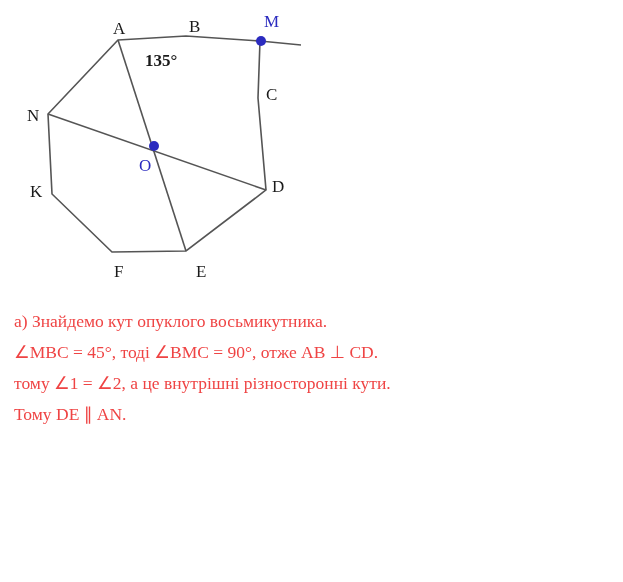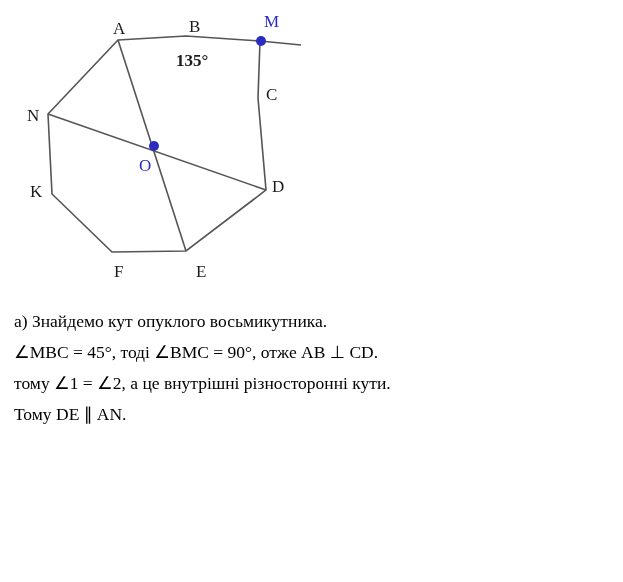--- a/index.html
+++ b/index.html
@@ -53,21 +53,21 @@
     position: absolute;
     left: 14px;
     top: 310px;
     width: 600px;
   }
   #text-block p {
     margin: 0 0 8px 0;
     font-family: "Liberation Serif", serif;
     font-size: 17.5px;
     line-height: 1.32;
-    color: #000000;
+    color: #ef4444;
   }
 </style>
 </head>
 <body>
 
 <div id="page">
 
   <div id="figure">
     <svg width="623" height="295" viewBox="0 0 623 295">
       <polygon points="118,40 186,36 260,41 258,98 266,190 186,251 112,252 52,194 48,114" fill="none" stroke="#555555" stroke-width="1.6"></polygon>
@@ -82,21 +82,21 @@
     <span class="lbl" style="left:189px; top:18px;">B</span>
     <span class="lbl lbl-blue" style="left:264px; top:13px;">M</span>
     <span class="lbl" style="left:266px; top:86px;">C</span>
     <span class="lbl" style="left:27px; top:107px;">N</span>
     <span class="lbl lbl-blue" style="left:139px; top:157px;">O</span>
     <span class="lbl" style="left:272px; top:178px;">D</span>
     <span class="lbl" style="left:30px; top:183px;">K</span>
     <span class="lbl" style="left:114px; top:263px;">F</span>
     <span class="lbl" style="left:196px; top:263px;">E</span>
 
-    <span class="angle-lbl" style="left:176px; top:52px;text-align:center;">135°</span>
+    <span class="angle-lbl" style="left:145px; top:52px;text-align:center;">135°</span>
   </div>
 
   <div id="text-block">
     <p>а) Знайдемо кут опуклого восьмикутника.</p>
     <p>∠МВС = 45°, тоді ∠ВМС = 90°, отже АВ ⊥ CD.</p>
     <p>тому ∠1 = ∠2, а це внутрішні різносторонні кути.</p>
     <p>Тому DE ∥ АN.</p>
   </div>
 
 </div>

